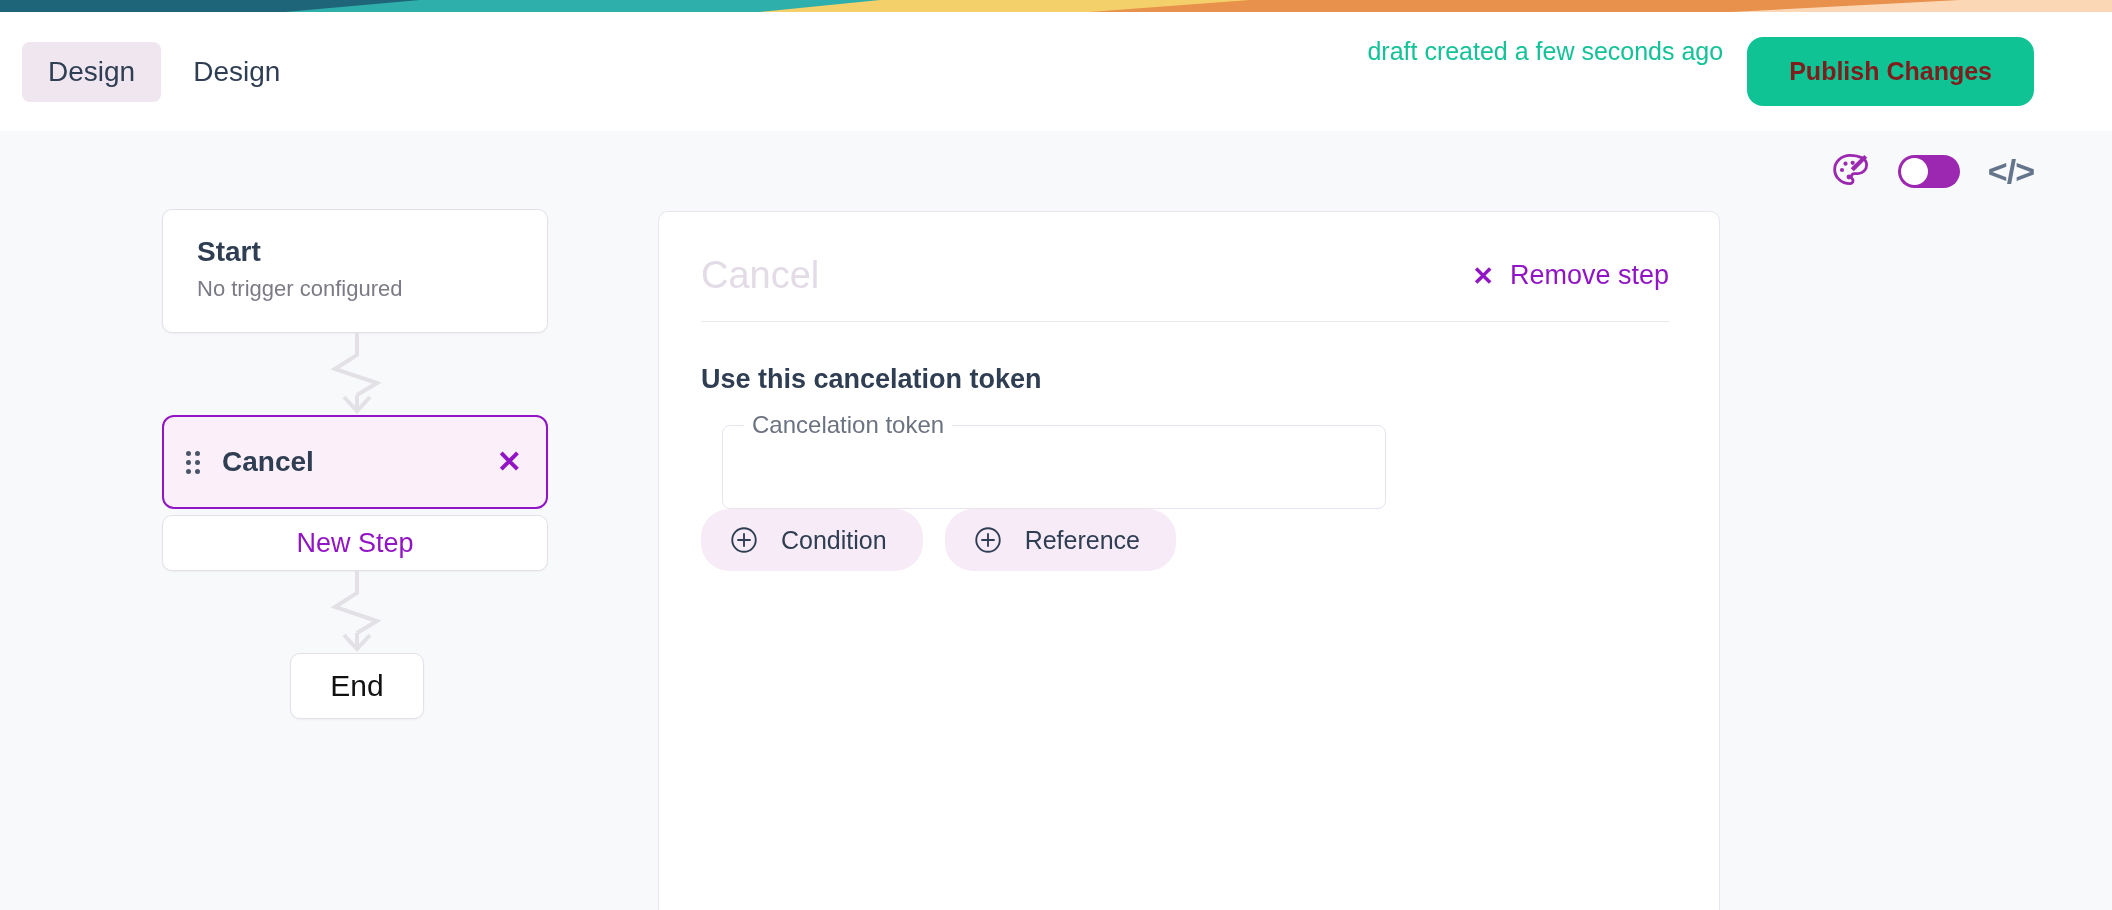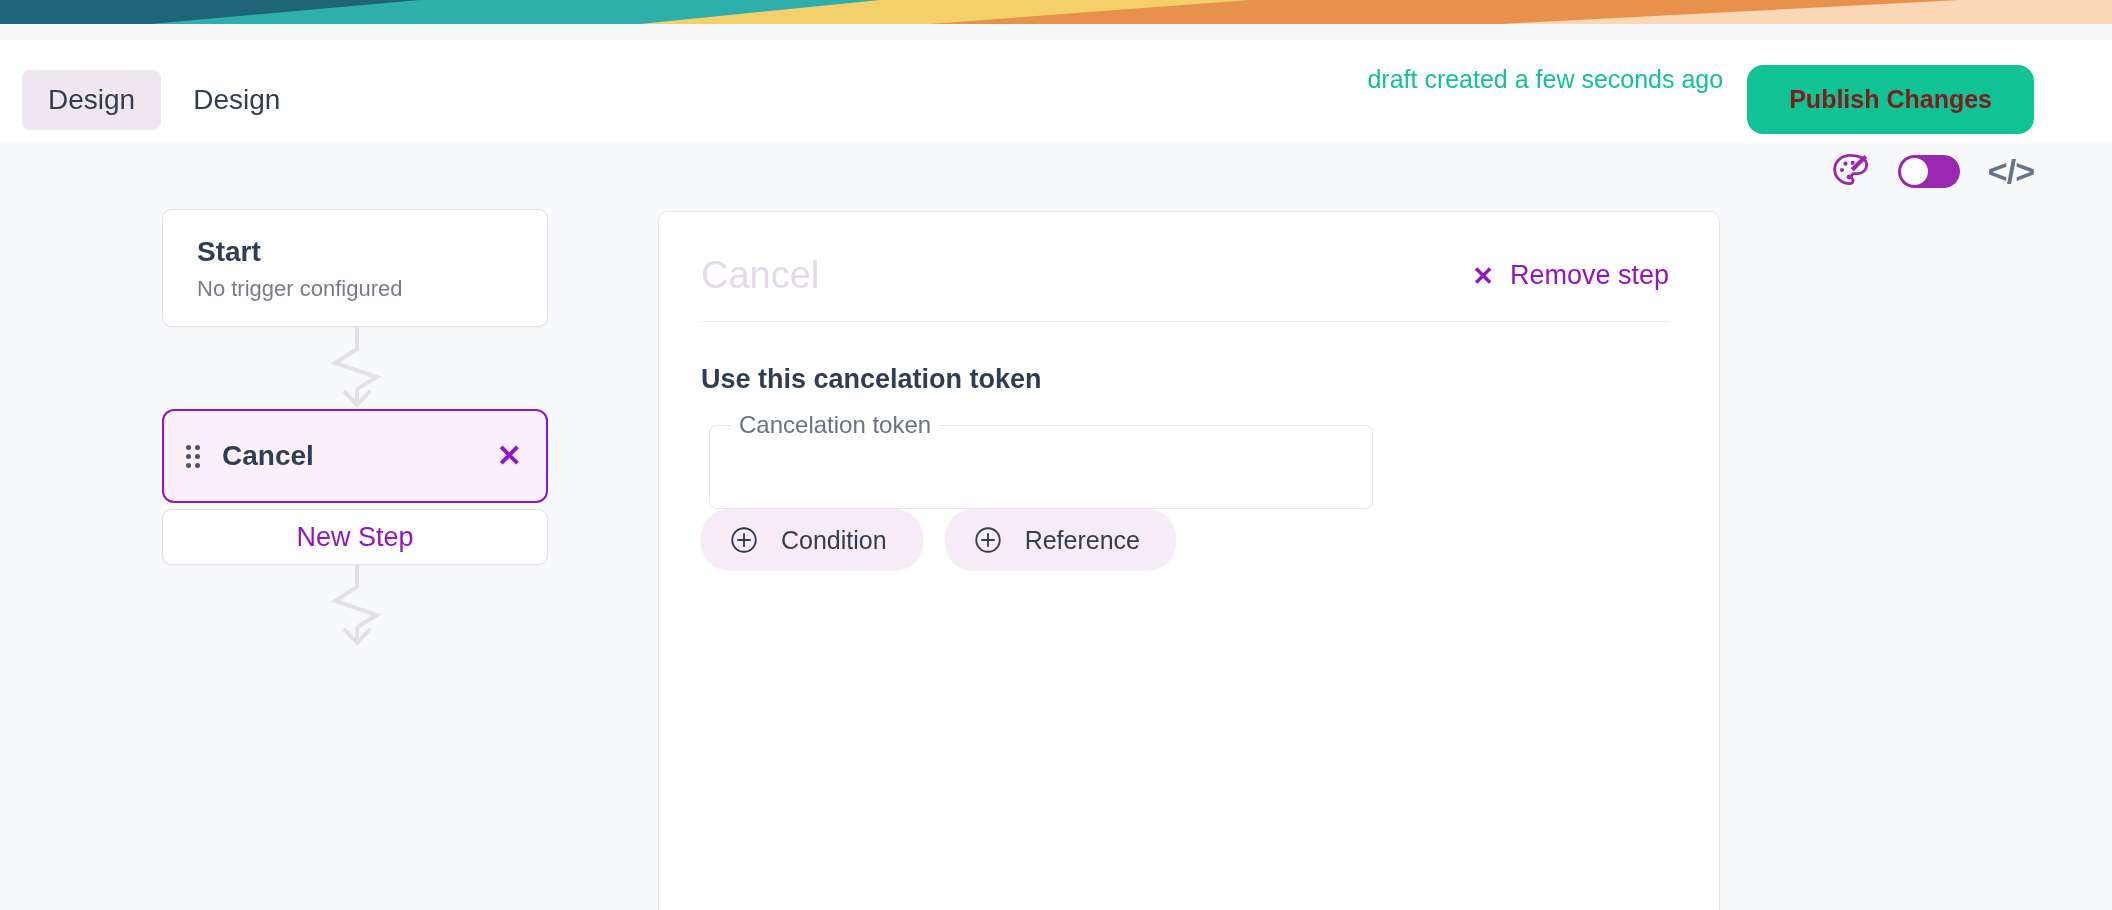--- a/index.html
+++ b/index.html
@@ -18,21 +18,21 @@
     top: 0; left: 0;
     width: 2112px;
     height: 24px;
     overflow: hidden;
   }
   .banner svg { display: block; width: 2112px; height: 24px; }
 
   
   .header {
     position: absolute;
-    top: 40px; left: 0;
+    top: 12px; left: 0;
     width: 2112px;
     height: 119px;
     background: #ffffff;
     display: flex;
     align-items: center;
   }
   .tabs {
     display: flex;
     align-items: center;
     gap: 6px;
@@ -136,21 +136,21 @@
     width: 390px;
   }
   .node {
     background: #ffffff;
     border: 1px solid #e4e0e8;
     border-radius: 10px;
     box-shadow: 0 1px 2px rgba(40,30,60,.05);
   }
   .node-start {
     width: 386px;
-    padding: 26px 34px 24px 34px;
+    padding: 26px 34px 30px 34px;
   }
   .node-start .title {
     font-size: 28px;
     font-weight: bold;
     color: #2f3e53;
     margin-bottom: 8px;
   }
   .node-start .sub {
     font-size: 22px;
     color: #7b7b86;
@@ -274,21 +274,21 @@
     font-weight: bold;
     color: #2f3e53;
     margin-top: 42px;
     margin-bottom: 30px;
   }
 
   
   .field {
     position: relative;
     width: 664px;
-    margin-left: 8px;
+    margin-left: 21px;
   }
   .field .outline {
     width: 100%;
     height: 84px;
     border: 1px solid #eae3ef;
     border-radius: 8px;
     background: #ffffff;
   }
   .field-input {
     position: absolute;
@@ -411,20 +411,23 @@
 
     <div class="node node-newstep">
       <span>New Step</span>
     </div>
 
     <svg class="connector" width="120" height="82" viewBox="0 0 120 82">
       <path d="M60 0 V22 L38 36 L80 50 L60 62" fill="none" stroke="#e3e0e6" stroke-width="4"></path>
       <path d="M60 62 V76 M47 64 L60 78 L73 64" fill="none" stroke="#e3e0e6" stroke-width="4"></path>
     </svg>
 
+    <div class="node node-end">
+      <span>End</span>
+    </div>
 
   </div>
 
   <div class="panel">
 
     <div class="panel-head">
       <span class="panel-title">Cancel</span>
       <button class="remove-step">
         <span class="x">✕</span>
         <span>Remove step</span>

